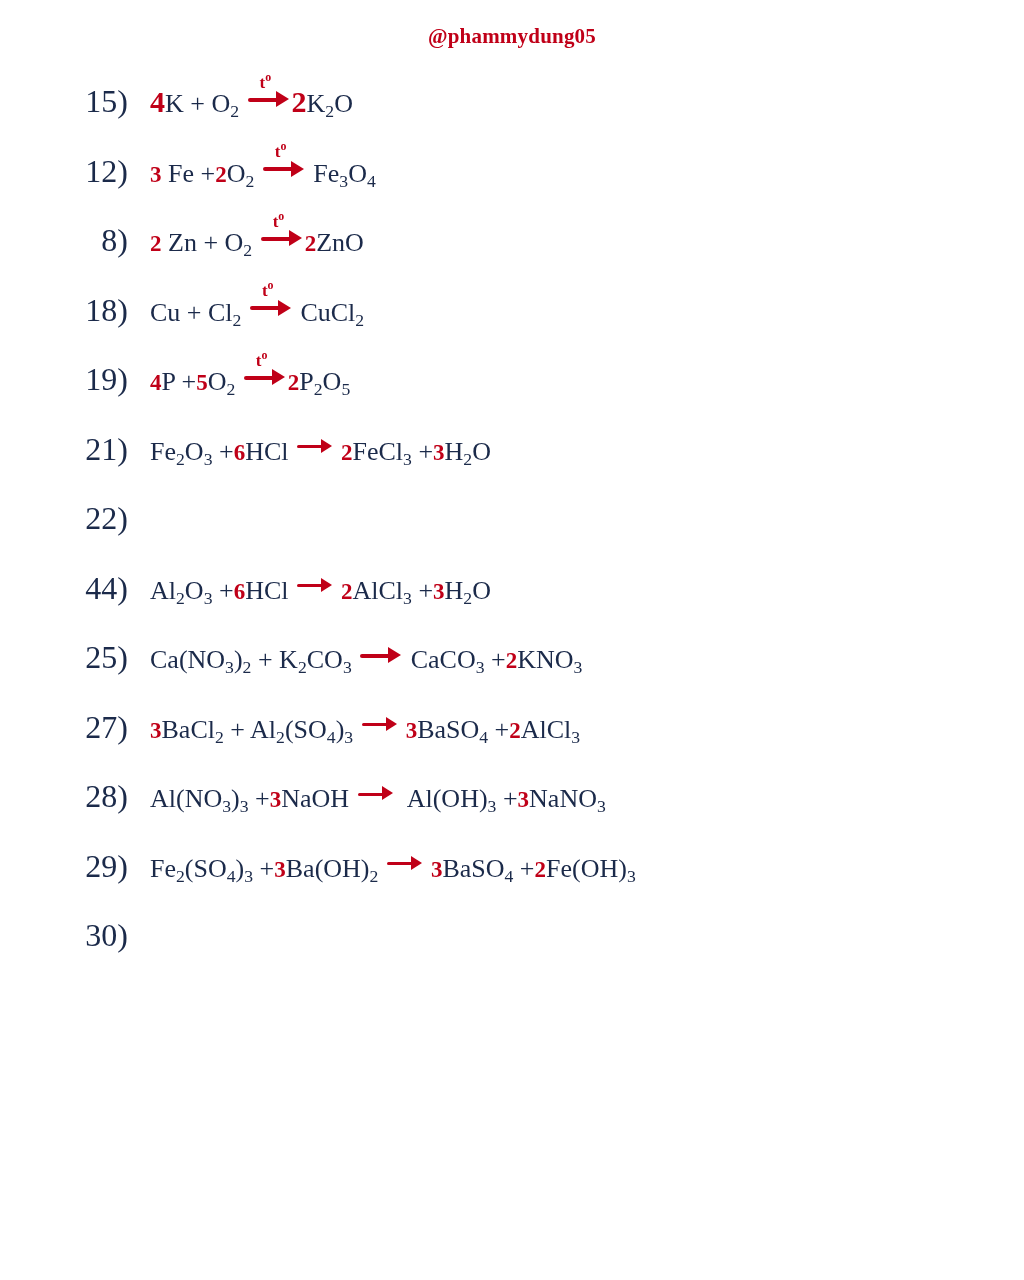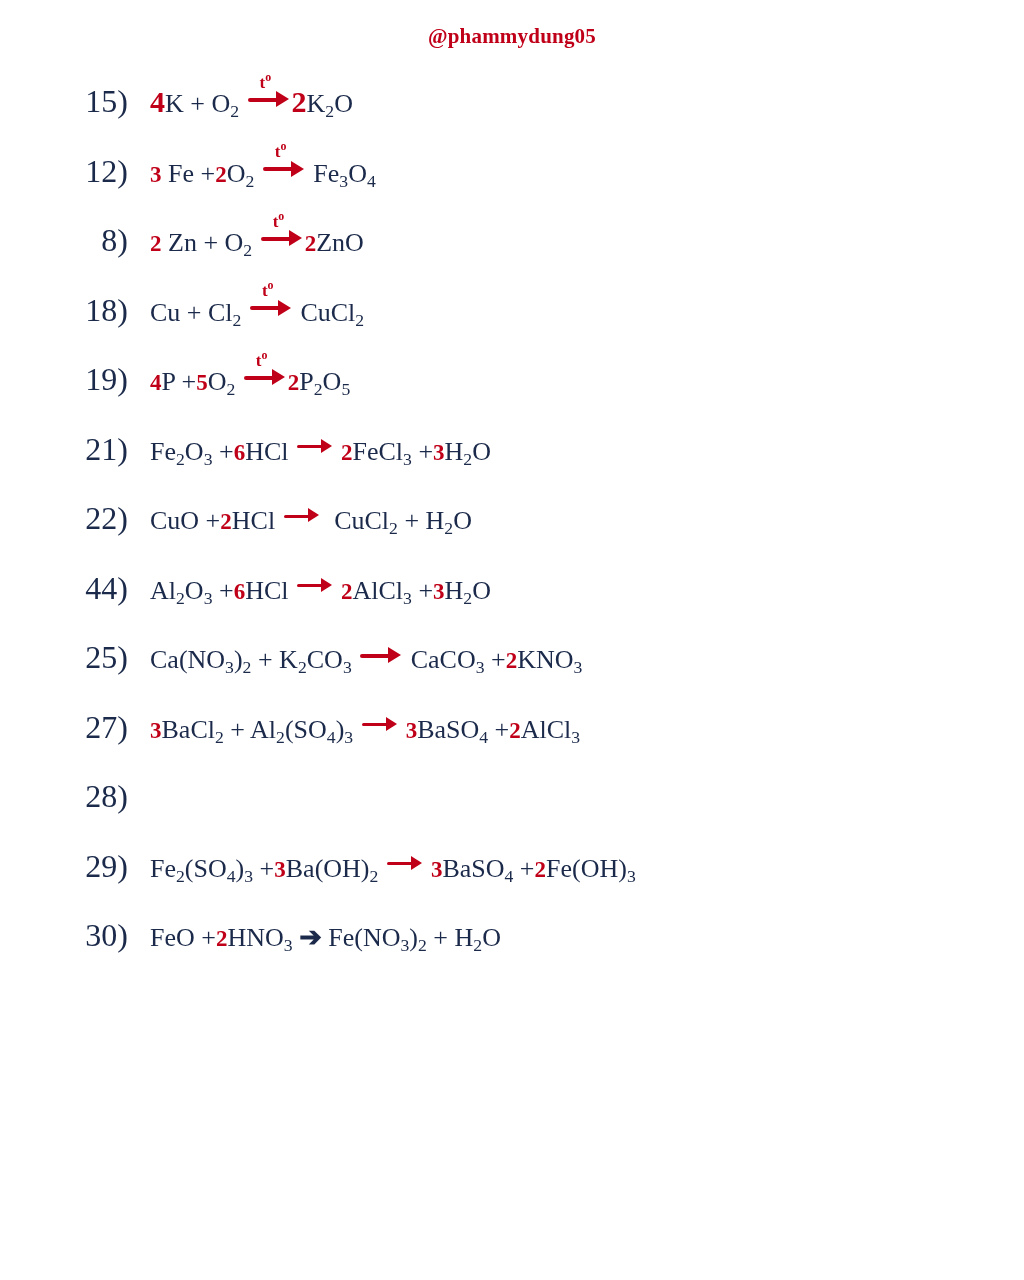--- a/index.html
+++ b/index.html
@@ -146,40 +146,39 @@
       <div class="eq-row">
         <div class="eq-num">19)</div>
         <div class="eq-body"><span class="coef">4</span><span>P +</span><span class="coef">5</span><span>O</span><sub>2</sub><span> </span><span class="arrow"><span class="shaft"></span><span class="head"></span><span class="to-label">t<sup style="font-size:0.7em">o</sup></span></span><span class="arrow-gt"></span><span class="coef">2</span><span>P</span><sub>2</sub><span>O</span><sub>5</sub></div>
       </div>
       <div class="eq-row">
         <div class="eq-num">21)</div>
         <div class="eq-body"><span>Fe</span><sub>2</sub><span>O</span><sub>3</sub><span> +</span><span class="coef">6</span><span>HCl </span><span class="arrow thin"><span class="shaft"></span><span class="head"></span></span><span class="arrow-gt"></span><span class="coef">2</span><span>FeCl</span><sub>3</sub><span> +</span><span class="coef">3</span><span>H</span><sub>2</sub><span>O</span></div>
       </div>
       <div class="eq-row">
         <div class="eq-num">22)</div>
-        <div class="eq-body"><span>CuO +</span><span class="coef">2</span><span>HCl </span><span class="arrow thin"><span class="shaft"></span><span class="head"></span></span><span class="arrow-gt"></span><span> CuCl</span><sub>2</sub><span> + H</span><sub>2</sub><span>O</span></div>
       </div>
       <div class="eq-row">
         <div class="eq-num">44)</div>
         <div class="eq-body"><span>Al</span><sub>2</sub><span>O</span><sub>3</sub><span> +</span><span class="coef">6</span><span>HCl </span><span class="arrow thin"><span class="shaft"></span><span class="head"></span></span><span class="arrow-gt"></span><span class="coef">2</span><span>AlCl</span><sub>3</sub><span> +</span><span class="coef">3</span><span>H</span><sub>2</sub><span>O</span></div>
       </div>
       <div class="eq-row">
         <div class="eq-num">25)</div>
         <div class="eq-body"><span>Ca(NO</span><sub>3</sub><span>)</span><sub>2</sub><span> + K</span><sub>2</sub><span>CO</span><sub>3</sub><span> </span><span class="arrow"><span class="shaft"></span><span class="head"></span></span><span> CaCO</span><sub>3</sub><span> +</span><span class="coef">2</span><span>KNO</span><sub>3</sub></div>
       </div>
       <div class="eq-row">
         <div class="eq-num">27)</div>
         <div class="eq-body"><span class="coef">3</span><span>BaCl</span><sub>2</sub><span> + Al</span><sub>2</sub><span>(SO</span><sub>4</sub><span>)</span><sub>3</sub><span> </span><span class="arrow thin"><span class="shaft"></span><span class="head"></span></span><span class="arrow-gt"></span><span class="coef">3</span><span>BaSO</span><sub>4</sub><span> +</span><span class="coef">2</span><span>AlCl</span><sub>3</sub></div>
       </div>
       <div class="eq-row">
         <div class="eq-num">28)</div>
+        <div class="eq-body"><span>Al(NO</span><sub>3</sub><span>)</span><sub>3</sub><span> +</span><span class="coef">3</span><span>NaOH </span><span class="arrow thin"><span class="shaft"></span><span class="head"></span></span><span class="arrow-gt"></span><span> Al(OH)</span><sub>3</sub><span> +</span><span class="coef">3</span><span>NaNO</span><sub>3</sub></div>
       </div>
       <div class="eq-row">
         <div class="eq-num">29)</div>
         <div class="eq-body"><span>Fe</span><sub>2</sub><span>(SO</span><sub>4</sub><span>)</span><sub>3</sub><span> +</span><span class="coef">3</span><span>Ba(OH)</span><sub>2</sub><span> </span><span class="arrow thin"><span class="shaft"></span><span class="head"></span></span><span class="arrow-gt"></span><span class="coef">3</span><span>BaSO</span><sub>4</sub><span> +</span><span class="coef">2</span><span>Fe(OH)</span><sub>3</sub></div>
       </div>
       <div class="eq-row">
         <div class="eq-num">30)</div>
-        <div class="eq-body"><span>FeO +</span><span class="coef">2</span><span>HNO</span><sub>3</sub><span> </span><span class="uni-arrow">➔</span><span> Fe(NO</span><sub>3</sub><span>)</span><sub>2</sub><span> + H</span><sub>2</sub><span>O</span></div>
       </div>
     </div>
 
 </div>
 
 </body></html>

